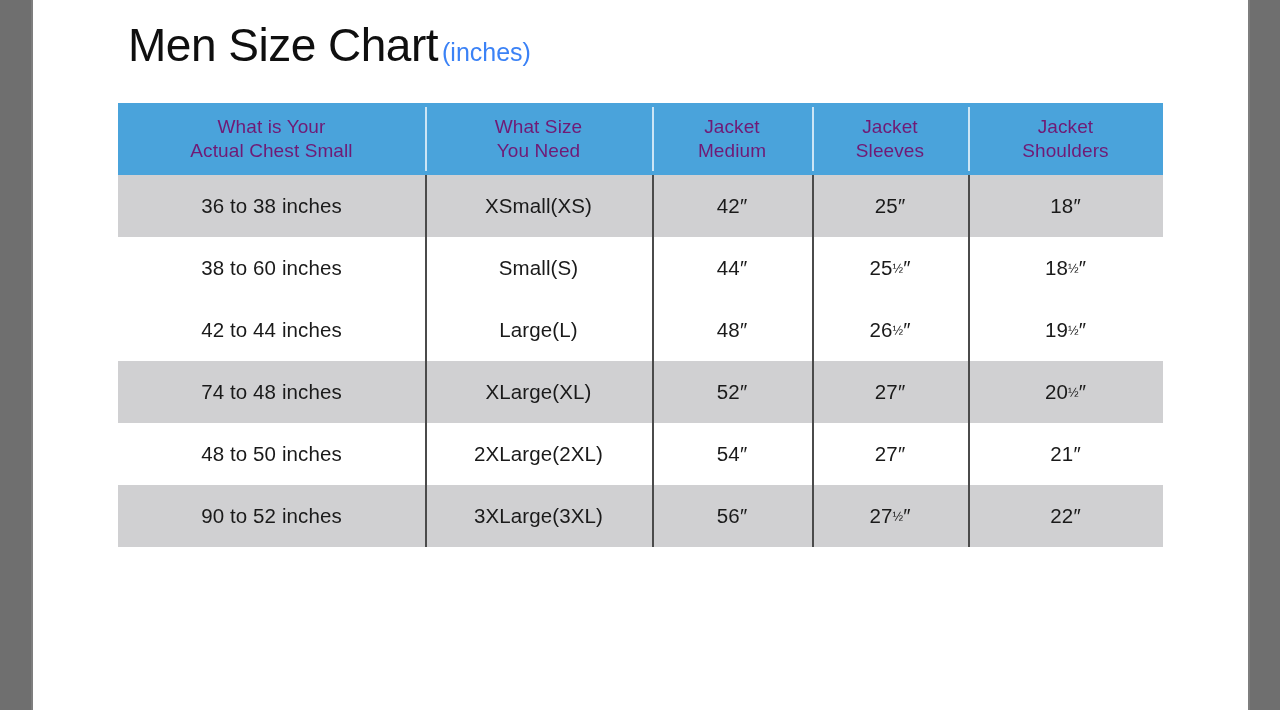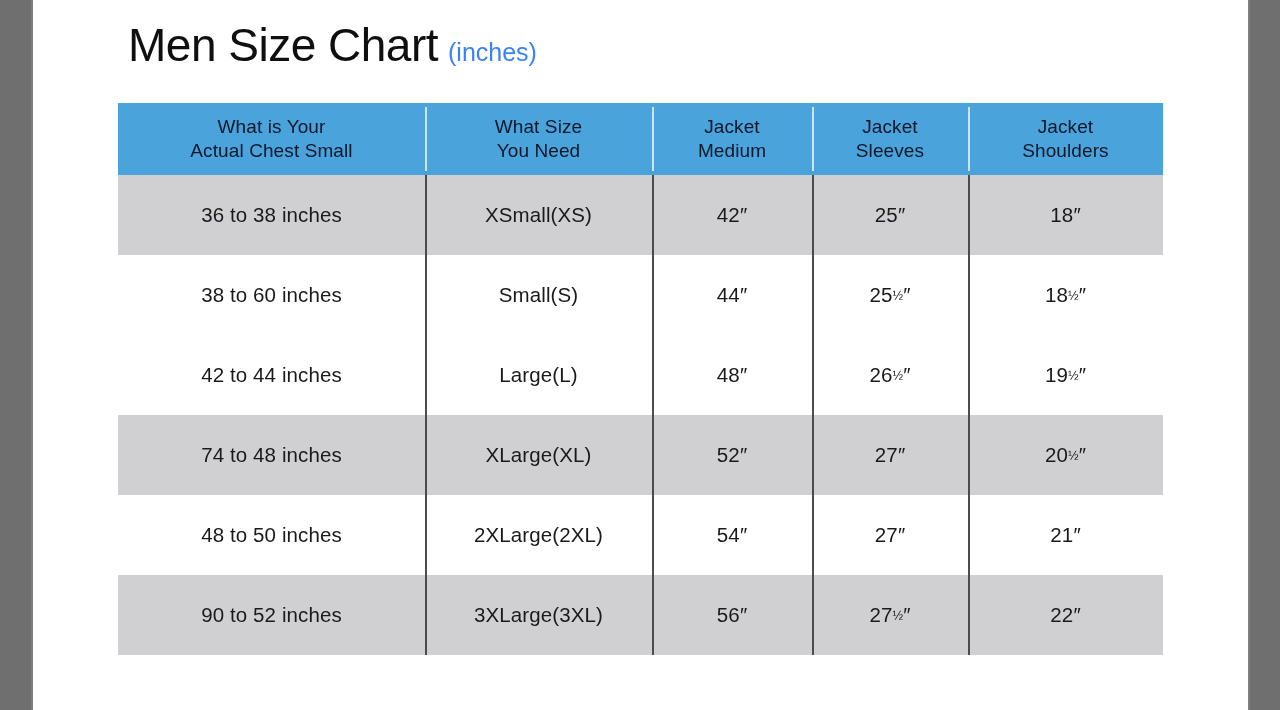--- a/index.html
+++ b/index.html
@@ -29,21 +29,21 @@
   
   .slide {
     position:absolute; left:33px; top:0;
     width:1215px; height:710px;
     background:#ffffff;
   }
 
   
   .title-wrap{
     position:absolute; left:95px; top:22px;
-    display:flex; align-items:baseline; gap:10px;
+    display:flex; align-items:baseline; gap:4px;
     white-space:nowrap;
   }
   .title-main{
     font-size:46px;
     font-weight:400;
     color:#0f0f0f;
     letter-spacing:-0.5px;
     line-height:1;
   }
   .title-sub{
@@ -62,37 +62,37 @@
 
   .thead{
     display:flex;
     height:72px;
     background:#4aa3db;
   }
   .th{
     position:relative;
     display:flex; flex-direction:column;
     align-items:center; justify-content:center;
-    color:#0f172a;
+    color:#701a75;
     font-size:19px;
     line-height:1.28;
     font-weight:400;
     text-align:left;
     letter-spacing:.1px;
   }
   .th + .th::before{
     content:""; position:absolute; left:0; top:4px; bottom:4px;
     width:2px; background:#ffffff; opacity:.72;
   }
 
   .rows{ position:relative; }
 
   .tr{
     display:flex;
-    height:80px;
+    height:62px;
     background:#ffffff;
   }
   .tr.shade{ background:#d0d0d2; }
 
   .td{
     position:relative;
     display:flex; align-items:center; justify-content:center;
     font-size:20.5px;
     color:#1a1a1a;
     font-weight:400;

